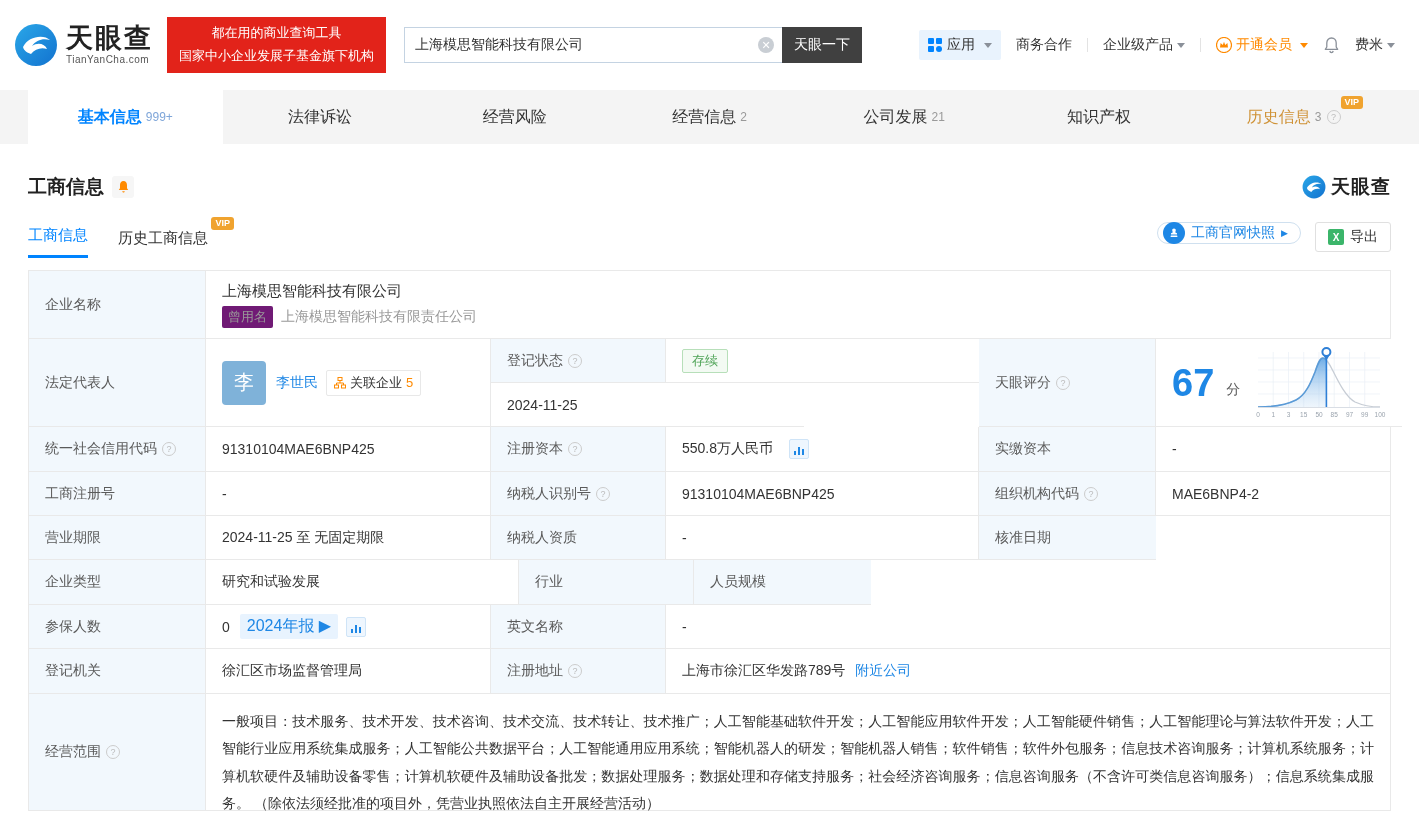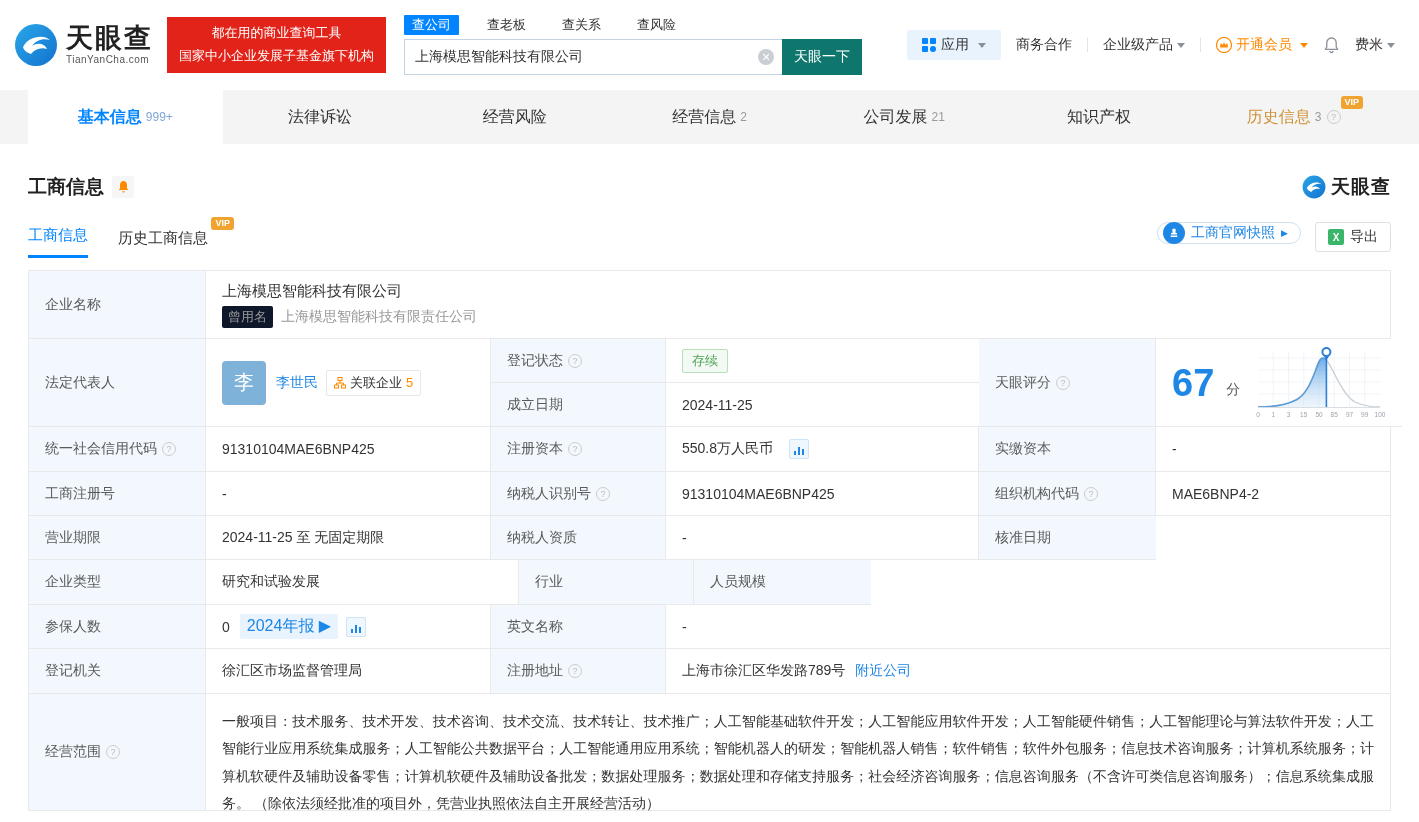--- a/index.html
+++ b/index.html
@@ -18,25 +18,25 @@
   .search-tabs { display:flex; gap:20px; font-size:13px; margin-bottom:4px; align-items:center; }
   .search-tab { color:#333; cursor:pointer; padding:1px 8px; }
   .search-tab.active { background:#0084ff; color:#fff; border-radius:1px; }
   .search-row { display:flex; }
   .search-box { width:378px; height:36px; border:1px solid #c4d3e2; border-right:none; display:flex;
     align-items:center; padding:0 8px 0 10px; background:#fff; }
   .search-input { flex:1; border:none; outline:none; font-size:14px; color:#333;
     font-family:"Liberation Sans","DejaVu Sans",sans-serif; }
   .clear-ic { width:16px; height:16px; border-radius:50%; background:#c9ced4; color:#fff; font-size:11px;
     display:flex; align-items:center; justify-content:center; cursor:pointer; }
-  .search-btn { width:80px; height:36px; background:#0f766e; color:#fff; border:none; font-size:14px;
+  .search-btn { width:80px; height:36px; background:#404040; color:#fff; border:none; font-size:14px;
     cursor:pointer; font-family:inherit; }
   .hnav { margin-left:auto; display:flex; align-items:center; gap:15px; font-size:14px; white-space:nowrap; }
   .hnav-sep { width:1px; height:14px; background:#e3e3e3; }
-  .app-btn { background:#e9f3fd; border-radius:2px; padding:6px 15px; display:flex; align-items:center; gap:5px; cursor:pointer; }
+  .app-btn { background:#e9f3fd; border-radius:2px; padding:6px 9px; display:flex; align-items:center; gap:5px; cursor:pointer; }
   .caret { display:inline-block; width:0; height:0; border-left:4px solid transparent; border-right:4px solid transparent;
     border-top:5px solid #8a9099; margin-left:4px; }
   .caret.orange { border-top-color:#ff8a00; }
   .vip-link { color:#ff8a00; display:flex; align-items:center; gap:4px; cursor:pointer; }
   .nav-item { cursor:pointer; display:flex; align-items:center; }
 
   
   .tabbar { height:54px; background:#f4f4f4; display:flex; padding:0 28px; }
   .mtab { flex:1; display:flex; align-items:center; justify-content:center; font-size:16px; color:#333;
     cursor:pointer; position:relative; }
@@ -86,21 +86,21 @@
   .c5 { width:177px; flex:none; } .c6 { flex:1; }
   .span-rest { flex:1; }
   .subcol { width:488px; flex:none; display:flex; flex-direction:column; }
   .subrow { display:flex; flex:1; }
   .subrow .sl { width:175px; flex:none; }
   .subrow .sv { width:313px; flex:none; }
 
   .name-cell { flex-direction:column; align-items:flex-start; justify-content:center; gap:5px; }
   .cname { font-size:15px; color:#333; }
   .former-line { display:flex; align-items:center; gap:8px; font-size:13px; }
-  .former-tag { background:#0f172a; color:#999; padding:2px 6px; border-radius:2px; }
+  .former-tag { background:#701a75; color:#999; padding:2px 6px; border-radius:2px; }
   .former-name { color:#999; font-size:14px; }
 
   .avatar { width:44px; height:44px; background:#7fb2d9; border-radius:4px; color:#fff; font-size:20px;
     display:flex; align-items:center; justify-content:center; flex:none; }
   .rep-name { color:#1e87e5; margin:0 8px 0 10px; cursor:pointer; }
   .rel-chip { border:1px solid #e8e8e8; border-radius:2px; padding:3px 7px; display:flex; align-items:center;
     gap:4px; font-size:13px; color:#333; cursor:pointer; }
   .rel-cnt { color:#ff8a00; }
 
   .status-badge { border:1px solid #b7dfb9; background:#f3faf3; color:#52a55a; font-size:13px;
@@ -140,26 +140,20 @@
     <span class="logo-txt">
       <span class="logo-brand">天眼查</span>
       <span class="logo-domain">TianYanCha.com</span>
     </span>
   </div>
   <div class="promo">
     <div>都在用的商业查询工具</div>
     <div>国家中小企业发展子基金旗下机构</div>
   </div>
   <div class="search-wrap">
-    <div class="search-tabs">
-      <span class="search-tab active">查公司</span>
-      <span class="search-tab">查老板</span>
-      <span class="search-tab">查关系</span>
-      <span class="search-tab">查风险</span>
-    </div>
     <div class="search-row">
       <div class="search-box">
         <input class="search-input" value="上海模思智能科技有限公司" style="">
         <span class="clear-ic">✕</span>
       </div>
       <button class="search-btn">天眼一下</button>
     </div>
   </div>
   <div class="hnav">
     <span class="app-btn nav-item">
@@ -309,21 +303,20 @@
         <div class="subrow">
           <div class="cell tl sl">
             <span>登记状态</span>
             <span class="q-ic">?</span>
           </div>
           <div class="cell tv sv">
             <span class="status-badge">存续</span>
           </div>
         </div>
         <div class="subrow">
-          <div class="cell tl sl">成立日期</div>
           <div class="cell tv sv">2024-11-25</div>
         </div>
       </div>
       <div class="cell tl c5">
         <span>天眼评分</span>
         <span class="q-ic">?</span>
       </div>
       <div class="cell tv c6 score-cell">
         <span class="score-num">67</span>
         <span class="score-unit">分</span>

